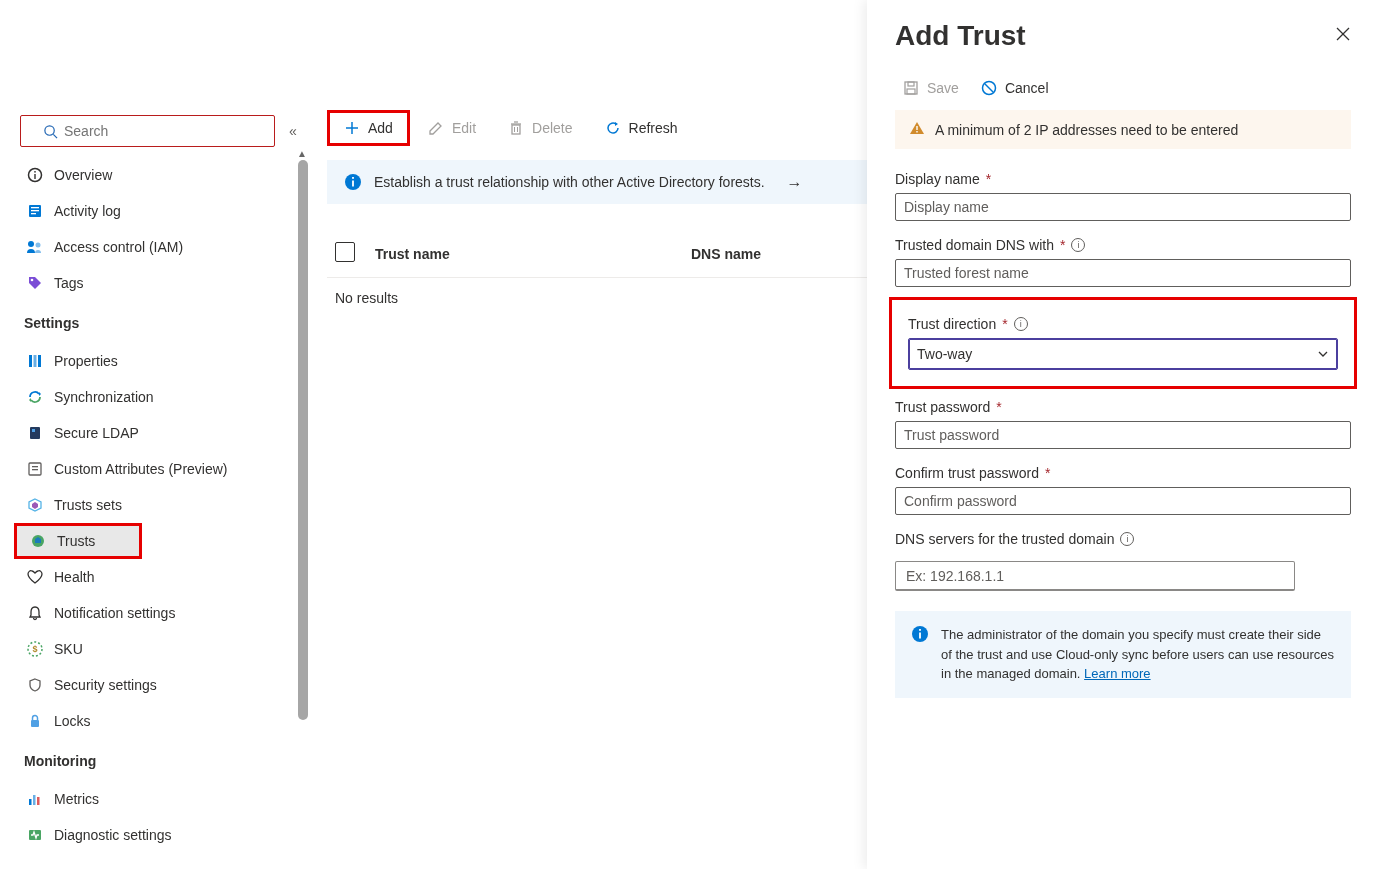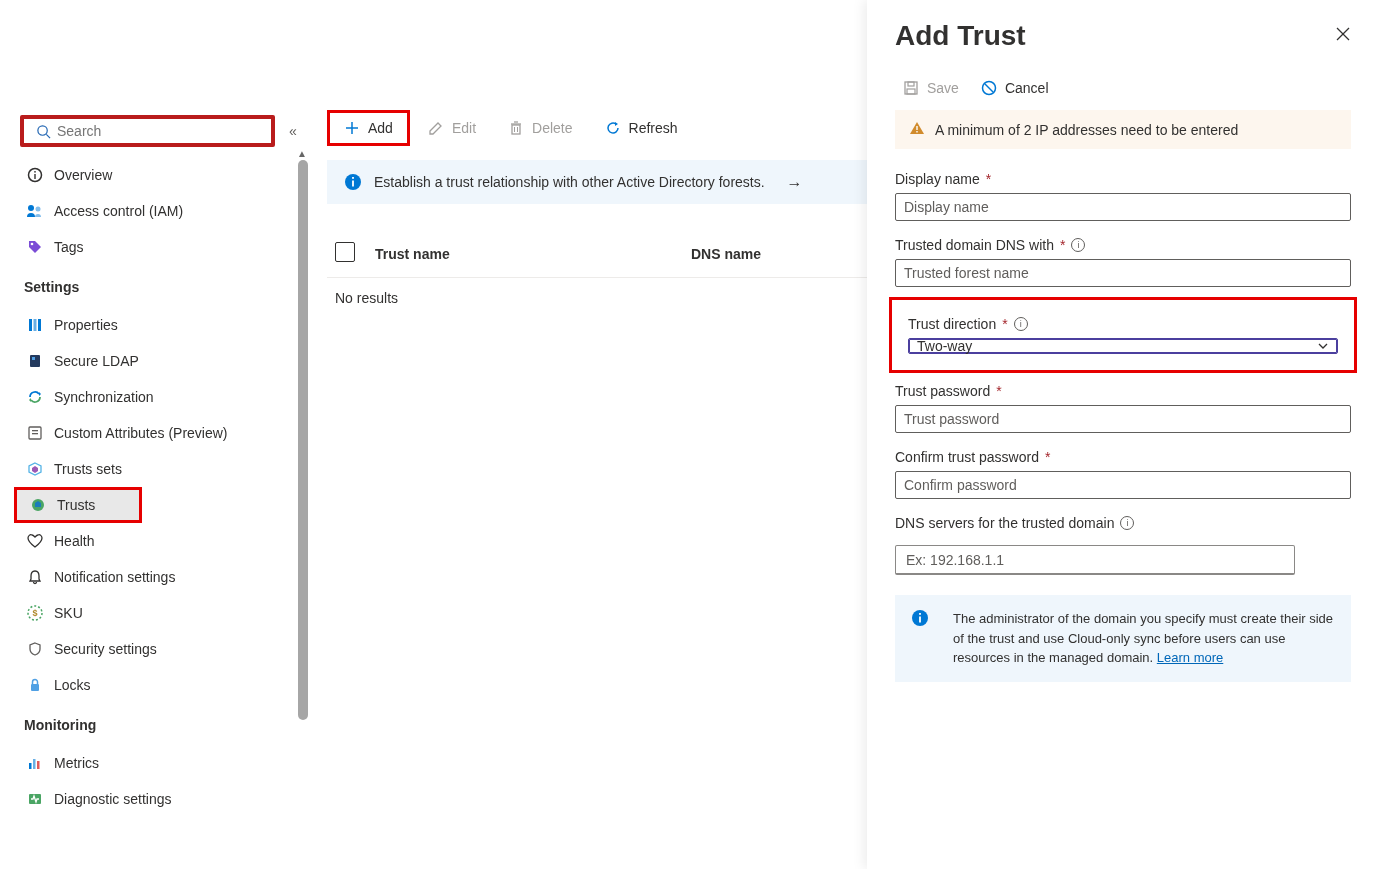--- a/index.html
+++ b/index.html
@@ -2,21 +2,21 @@
 <html><head>
 <meta charset="utf-8">
 <style>
 * { box-sizing: border-box; margin: 0; padding: 0; }
 body { font-family: "Segoe UI", -apple-system, sans-serif; font-size: 14px; color: #323130; background: #fff; }
 .container { display: flex; width: 1379px; height: 869px; position: relative; }
 
 
 .sidebar { width: 305px; padding: 0 0 0 20px; position: relative; }
 .search-row { display:flex; align-items:center; margin-top: 115px; margin-bottom: 10px; }
-.search-box { flex:1; display:flex; align-items:center; border:4px solid #b91c1c; border-radius:2px; height:32px; padding:0 12px; }
+.search-box { flex:1; display:flex; align-items:center; border:1px solid #b91c1c; border-radius:2px; height:32px; padding:0 22px; }
 .search-box input { border:none; outline:none; flex:1; font-size:14px; margin-left:6px; color:#323130; }
 .collapse-btn { width:24px; text-align:center; color:#605e5c; cursor:pointer; margin-left:6px; }
 .nav-list { list-style:none; margin-top:4px; }
 .nav-item { display:flex; align-items:center; height:36px; padding-left:6px; cursor:pointer; gap:10px; }
 .nav-item.selected { background:#e8e8e8; }
 .nav-section-header { font-weight:600; color:#323130; padding: 14px 0 8px 4px; }
 .nav-icon { width:18px; height:18px; display:flex; align-items:center; justify-content:center; }
 .scrollbar-vert { position:absolute; right:-3px; top:160px; width:10px; height:560px; background:#a6a6a6; border-radius:5px; }
 .scroll-arrow { position:absolute; right:-2px; top:148px; font-size:10px; color:#666; }
 .highlight-red { border:3px solid #e60000;text-align:center; }
@@ -45,25 +45,25 @@
 .panel-actions { display:flex; align-items:center; gap:22px; margin-bottom:14px; padding-left:8px; }
 .panel-action { display:flex; align-items:center; gap:8px; cursor:pointer; }
 .panel-action.disabled { color:#a19f9d; cursor:default; }
 .warn-banner { display:flex; align-items:center; background:#fdf6ee; padding:10px 14px; gap:10px; margin-bottom:22px; }
 .warn-icon { color:#d18b2c; font-size:15px; }
 .form-label { display:flex; align-items:center; gap:6px; margin-bottom:6px; font-size:14px; }
 .req { color:#a4262c; }
 .info-circle { width:14px; height:14px; border:1px solid #605e5c; border-radius:50%; display:inline-flex; align-items:center; justify-content:center; font-size:9px; color:#605e5c; }
 .form-input { width:100%; height:28px; border:1px solid #605e5c; border-radius:2px; padding:0 8px; font-size:14px; margin-bottom:16px; outline:none; }
 .form-input::placeholder { color:#605e5c; }
-.form-select { width:100%; height:16px; border:1px solid #8a8886; border-radius:2px; padding:0 8px; font-size:14px; margin-bottom:16px; background:#fff; display:flex; align-items:center; justify-content:space-between; cursor:pointer; }
+.form-select { width:100%; height:32px; border:1px solid #8a8886; border-radius:2px; padding:0 8px; font-size:14px; margin-bottom:16px; background:#fff; display:flex; align-items:center; justify-content:space-between; cursor:pointer; }
 .form-select.focused { border:1px solid #4b3f9e; box-shadow:0 0 0 1px #4b3f9e inset; }
 .form-group.highlighted { border:3px solid #e60000; padding:16px; margin:-6px -6px 10px -6px; }
 .dns-input { width:400px; height:30px; border:1px solid #8a8886; padding:0 10px; border-bottom:2px solid #8a8886; margin-bottom:20px; margin-top:8px;}
-.info-box { background:#eff6fc; padding:14px 16px; display:flex; gap:24px; font-size:13px; line-height:1.5; }
+.info-box { background:#eff6fc; padding:14px 16px; display:flex; gap:12px; font-size:13px; line-height:1.5; }
 .info-box a { color:#0067b8; text-decoration:underline; cursor:pointer; }
 
 svg { flex-shrink:0; }
 </style>
 </head>
 <body>
 
 <div class="container">
 
   <div class="sidebar">
@@ -86,20 +86,31 @@
             <svg width="16" height="16">
               <circle cx="8" cy="8" r="6.5" stroke="#323130" stroke-width="1.5" fill="none"></circle>
               <rect x="7.3" y="4" width="1.4" height="1.6" fill="#323130"></rect>
               <rect x="7.3" y="7" width="1.4" height="5" fill="#323130"></rect>
             </svg>
           </span>
         <span>Overview</span>
       </li>
       <li class="nav-item">
         <span class="nav-icon">
+            <svg width="16" height="16">
+              <rect x="2" y="2" width="12" height="12" rx="1" fill="#0078d4"></rect>
+              <rect x="4" y="4" width="8" height="1.3" fill="#fff"></rect>
+              <rect x="4" y="7" width="8" height="1.3" fill="#fff"></rect>
+              <rect x="4" y="10" width="5" height="1.3" fill="#fff"></rect>
+            </svg>
+          </span>
+        <span>Activity log</span>
+      </li>
+      <li class="nav-item">
+        <span class="nav-icon">
             <svg width="18" height="16">
               <circle cx="5" cy="5" r="3" fill="#0078d4"></circle>
               <path d="M1 14 Q1 10 5 10 Q9 10 9 14 Z" fill="#0078d4"></path>
               <circle cx="12" cy="6" r="2.5" fill="#83beec"></circle>
               <path d="M9 14 Q9 11 12 11 Q15 11 15 14 Z" fill="#83beec"></path>
             </svg>
           </span>
         <span>Access control (IAM)</span>
       </li>
       <li class="nav-item">
@@ -121,36 +132,36 @@
               <rect x="2" y="2" width="3" height="12" fill="#0078d4"></rect>
               <rect x="6.5" y="2" width="3" height="12" fill="#69afe5"></rect>
               <rect x="11" y="2" width="3" height="12" fill="#0078d4"></rect>
             </svg>
           </span>
         <span>Properties</span>
       </li>
       <li class="nav-item">
         <span class="nav-icon">
             <svg width="16" height="16">
-              <rect x="3" y="2" width="10" height="12" rx="1" fill="#243a5e"></rect>
-              <rect x="5" y="4" width="3" height="3" fill="#50a0e4"></rect>
-            </svg>
-          </span>
-        <span>Secure LDAP</span>
-      </li>
-      <li class="nav-item">
-        <span class="nav-icon">
-            <svg width="16" height="16">
               <path d="M3 8 A5 5 0 0 1 12 5" stroke="#0078d4" stroke-width="1.8" fill="none"></path>
               <path d="M13 8 A5 5 0 0 1 4 11" stroke="#4aa564" stroke-width="1.8" fill="none"></path>
               <polygon points="12,3 14,5 12,7" fill="#0078d4"></polygon>
               <polygon points="4,9 2,11 4,13" fill="#4aa564"></polygon>
             </svg>
           </span>
         <span>Synchronization</span>
+      </li>
+      <li class="nav-item">
+        <span class="nav-icon">
+            <svg width="16" height="16">
+              <rect x="3" y="2" width="10" height="12" rx="1" fill="#243a5e"></rect>
+              <rect x="5" y="4" width="3" height="3" fill="#50a0e4"></rect>
+            </svg>
+          </span>
+        <span>Secure LDAP</span>
       </li>
       <li class="nav-item">
         <span class="nav-icon">
             <svg width="16" height="16">
               <rect x="2" y="2" width="12" height="12" rx="1" stroke="#605e5c" stroke-width="1.3" fill="none"></rect>
               <rect x="5" y="5" width="6" height="1.3" fill="#605e5c"></rect>
               <rect x="5" y="8" width="6" height="1.3" fill="#605e5c"></rect>
             </svg>
           </span>
         <span>Custom Attributes (Preview)</span>

